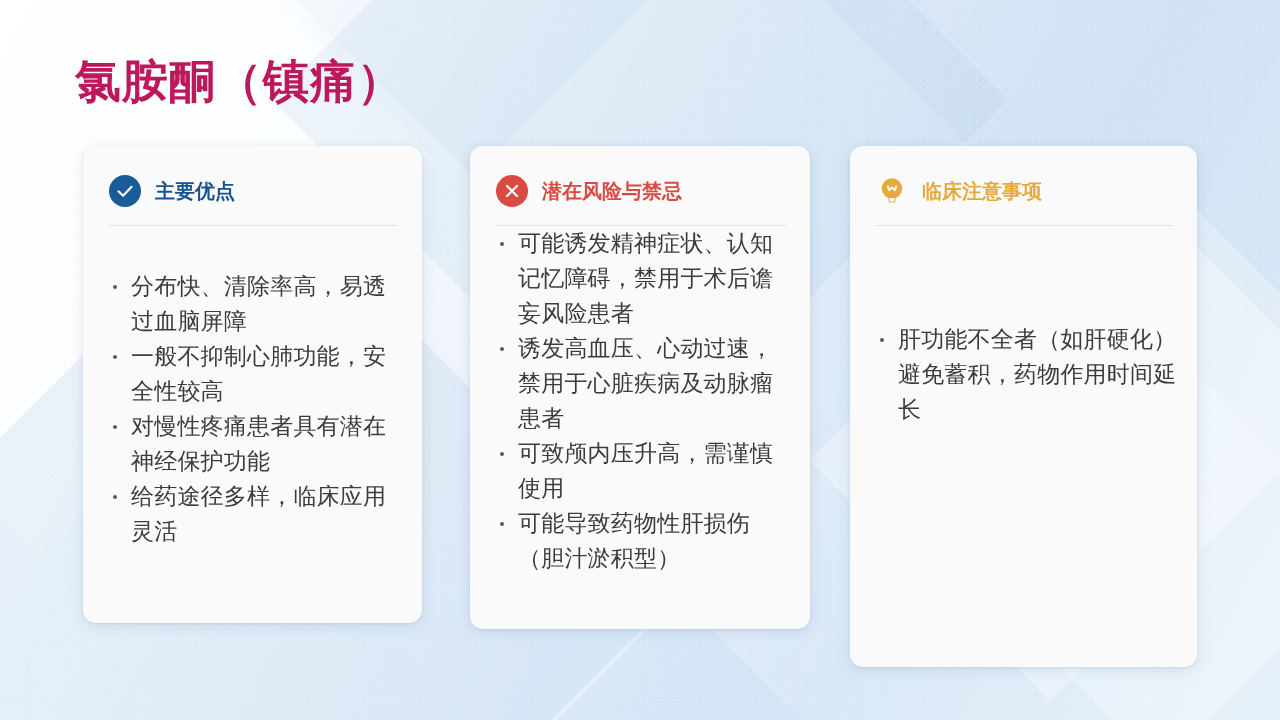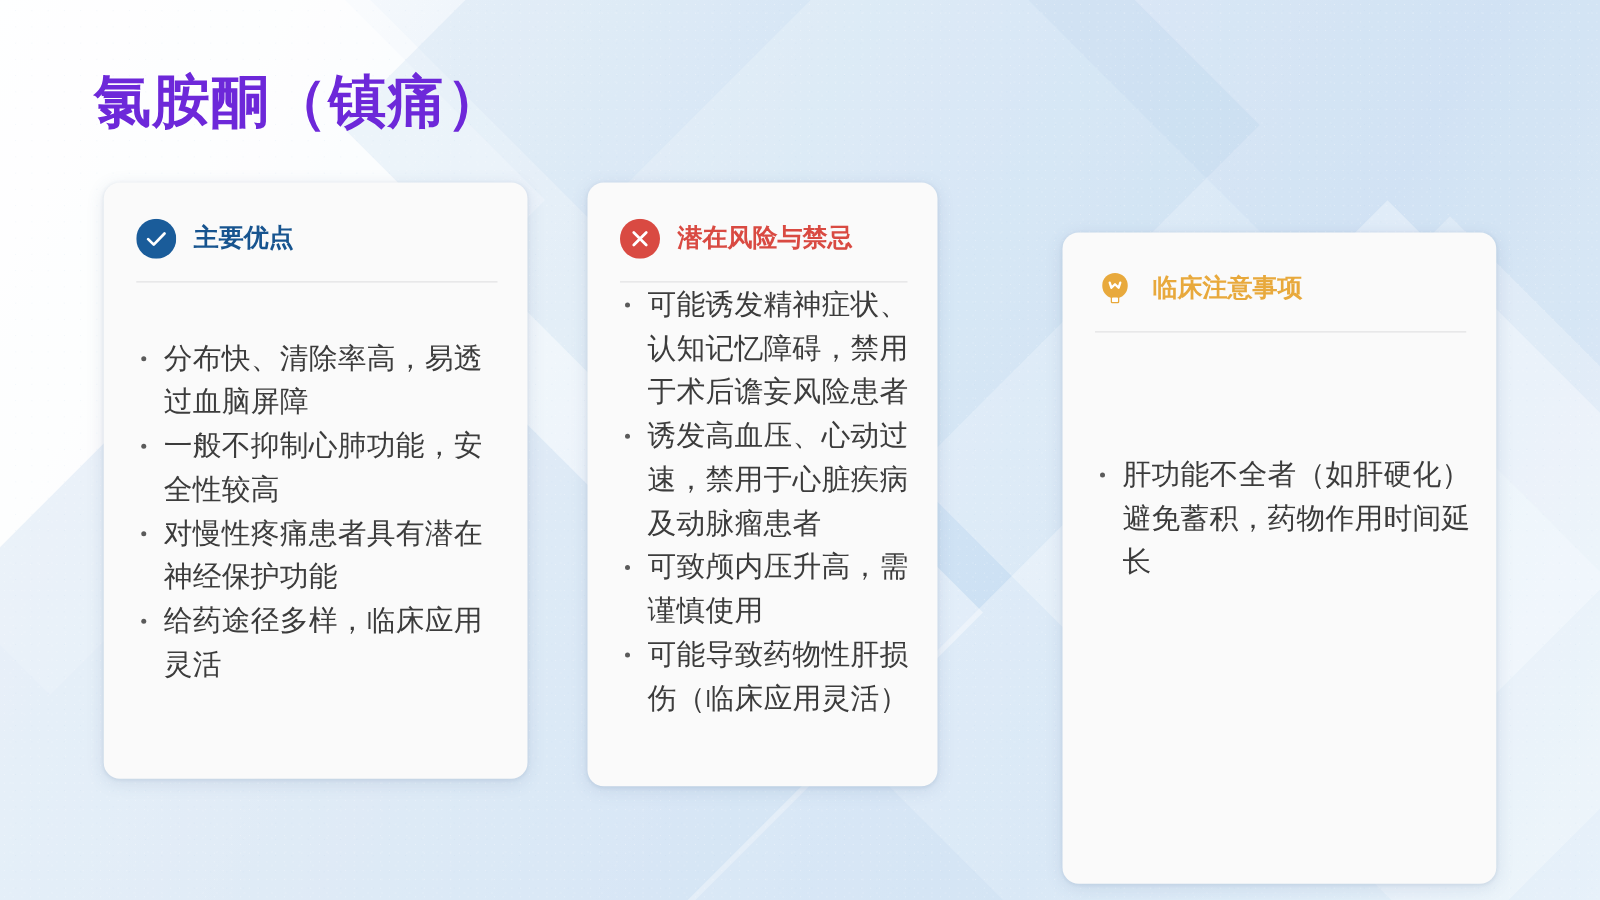--- a/index.html
+++ b/index.html
@@ -95,38 +95,38 @@
     background-size: 7px 7px, 11px 11px, 13px 13px;
     background-position: 0 0, 3px 5px, 6px 2px;
   }
 
   
   .title {
     position:absolute;
     left:75px; top:55px;
     font-size:46px;
     font-weight:bold;
-    color:#6d28d9;
+    color:#be185d;
     letter-spacing:1px;
     line-height:1.15;
     white-space:nowrap;
   }
 
   
   .card {
     position:absolute;
     background:#fafafa;
     border-radius:13px;
     box-shadow:0 3px 14px rgba(60,95,140,0.13),
                0 1px 3px rgba(60,95,140,0.10);
     padding:0;
   }
   #card-1 { left:83px;  top:146px; width:339px; height:477px; }
-  #card-2 { left:470px; top:146px; width:280px; height:483px; }
-  #card-3 { left:850px; top:146px; width:347px; height:521px;margin-top:40px; }
+  #card-2 { left:470px; top:146px; width:340px; height:483px; }
+  #card-3 { left:850px; top:146px; width:347px; height:521px; }
 
   .card-head {
     display:flex;
     align-items:center;
     padding:29px 0 0 26px;
     gap:14px;
   }
 
   .icon-badge {
     width:32px; height:32px;
@@ -226,21 +226,21 @@
           <path d="M11 11 L21 21 M21 11 L11 21" fill="none" stroke="#ffffff" stroke-width="2.2" stroke-linecap="round"></path>
         </svg>
       </span>
       <span class="card-title">潜在风险与禁忌</span>
     </div>
     <div class="divider"></div>
     <ul class="bullets">
       <li>可能诱发精神症状、认知记忆障碍，禁用于术后谵妄风险患者</li>
       <li>诱发高血压、心动过速，禁用于心脏疾病及动脉瘤患者</li>
       <li>可致颅内压升高，需谨慎使用</li>
-      <li>可能导致药物性肝损伤（临床应用灵活）</li>
+      <li>可能导致药物性肝损伤（胆汁淤积型）</li>
     </ul>
   </div>
 
   <div class="card" id="card-3">
     <div class="card-head">
       <span class="icon-badge icon-bulb">
         <svg width="32" height="32" viewBox="0 0 32 32">
           <circle cx="16" cy="13.5" r="10.2" fill="#e8a93c"></circle>
           <path d="M11.8 11.2 L13.1 15.2 L16 12.4 L18.9 15.2 L20.2 11.2" fill="none" stroke="#ffffff" stroke-width="1.9" stroke-linecap="round" stroke-linejoin="round"></path>
           <rect x="12.6" y="22.0" width="6.8" height="5.6" rx="1.1" fill="#e8a93c"></rect>

